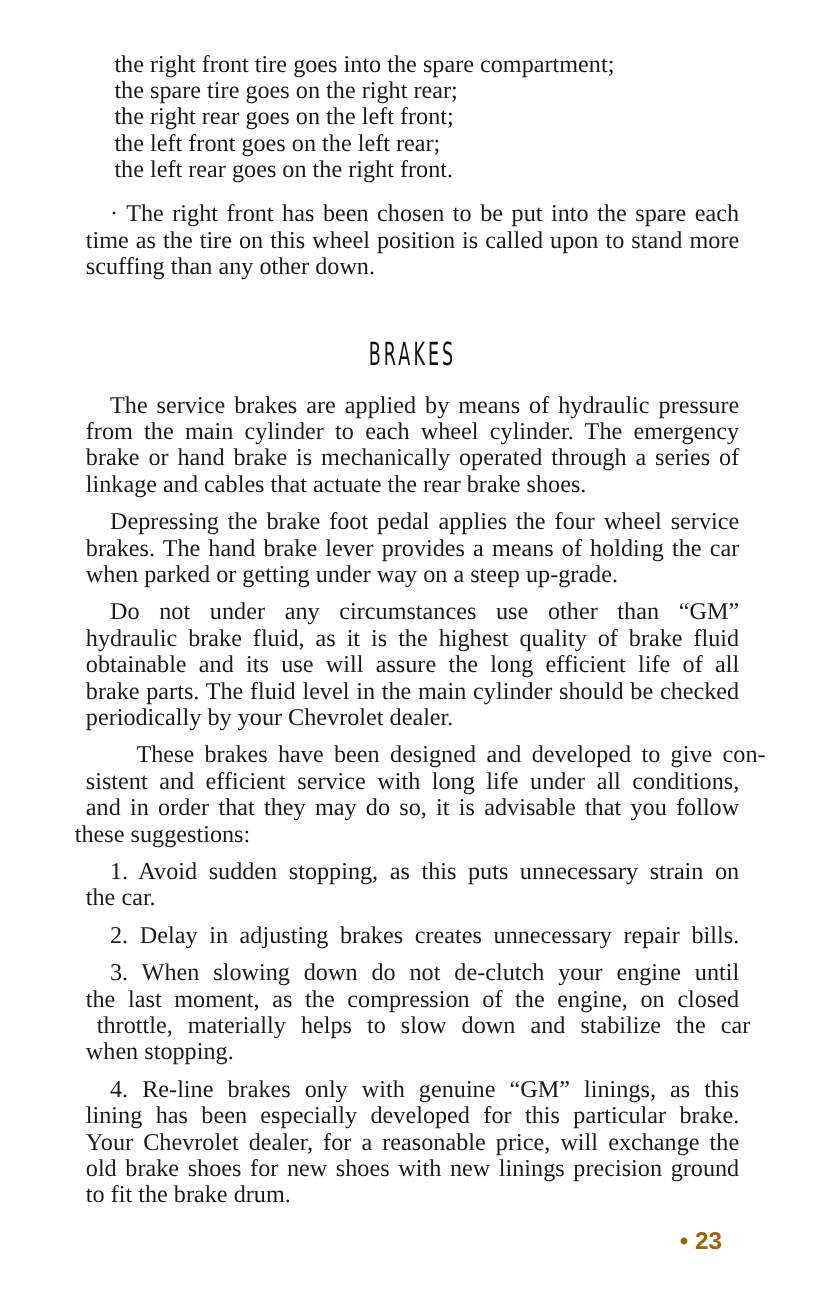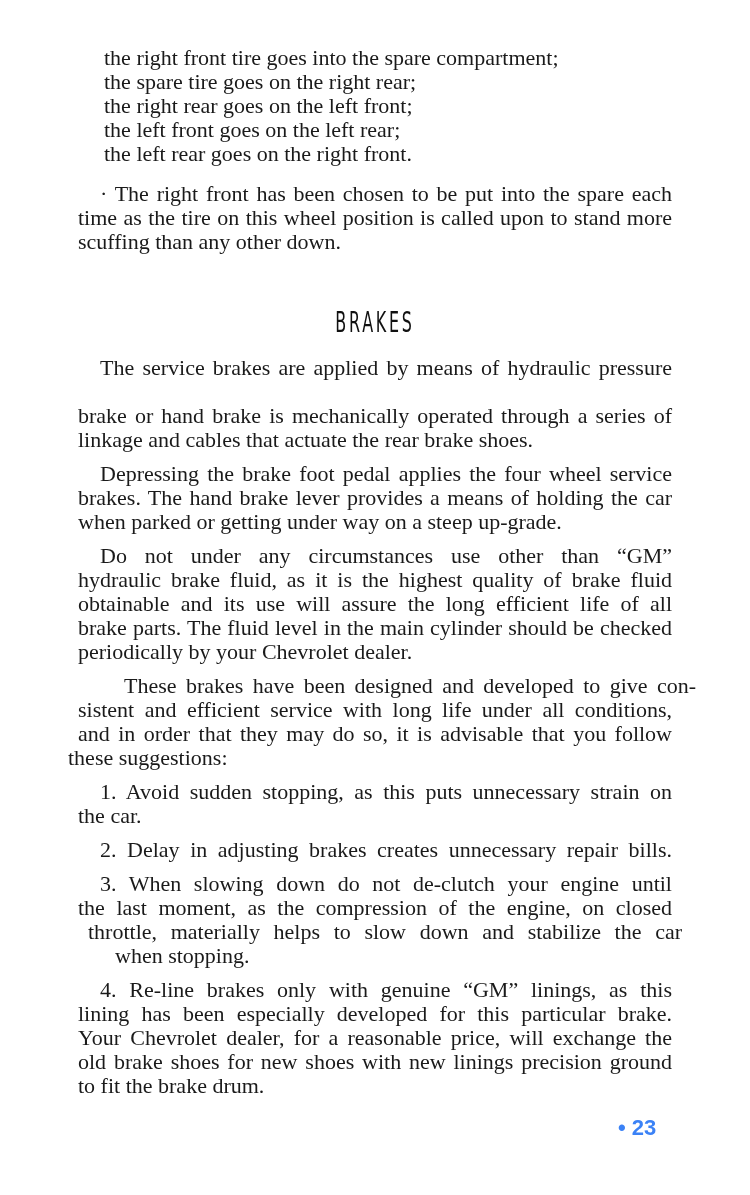--- a/index.html
+++ b/index.html
@@ -18,41 +18,42 @@
       position: absolute; left: 0; width: 750px; top: 305px;
       text-align: center;
       font-family: "DejaVu Sans", sans-serif;
       font-size: 29px; letter-spacing: 5px;
       transform: scaleX(0.55); transform-origin: center;
       font-weight: normal; color: #111;
     }
     .pageno {
       position: absolute; left: 618px; top: 1115px;
       font-family: "Liberation Sans", "DejaVu Sans", sans-serif;
-      font-weight: bold; font-size: 22px; color: #3b82f6;
+      font-weight: bold; font-size: 22px; color: #a16207;
     }
   </style>
 </head>
 <body>
 
 <div class="page">
 
   <div class="line" style="left:104px; top:46px;">the right front tire goes into the spare compartment;</div>
   <div class="line" style="left:104px; top:70px;">the spare tire goes on the right rear;</div>
   <div class="line" style="left:104px; top:94px;">the right rear goes on the left front;</div>
   <div class="line" style="left:104px; top:118px;">the left front goes on the left rear;</div>
   <div class="line" style="left:104px; top:142px;">the left rear goes on the right front.</div>
 
   <div class="line just" style="left:100px; width:572px; top:182px;">· The right front has been chosen to be put into the spare each</div>
   <div class="line just" style="left:78px; width:594px; top:206px;">time as the tire on this wheel position is called upon to stand more</div>
   <div class="line" style="left:78px; top:230px;">scuffing than any other down.</div>
 
   <div class="heading">BRAKES</div>
 
   <div class="line just" style="left:100px; width:572px; top:356px;">The service brakes are applied by means of hydraulic pressure</div>
+  <div class="line just" style="left:78px; width:594px; top:380px;">from the main cylinder to each wheel cylinder. The emergency</div>
   <div class="line just" style="left:78px; width:594px; top:404px;">brake or hand brake is mechanically operated through a series of</div>
   <div class="line" style="left:78px; top:428px;">linkage and cables that actuate the rear brake shoes.</div>
 
   <div class="line just" style="left:100px; width:572px; top:462px;">Depressing the brake foot pedal applies the four wheel service</div>
   <div class="line just" style="left:78px; width:594px; top:486px;">brakes. The hand brake lever provides a means of holding the car</div>
   <div class="line" style="left:78px; top:510px;">when parked or getting under way on a steep up-grade.</div>
 
   <div class="line just" style="left:100px; width:572px; top:544px;">Do not under any circumstances use other than “GM”</div>
   <div class="line just" style="left:78px; width:594px; top:568px;">hydraulic brake fluid, as it is the highest quality of brake fluid</div>
   <div class="line just" style="left:78px; width:594px; top:592px;">obtainable and its use will assure the long efficient life of all</div>
@@ -65,21 +66,21 @@
   <div class="line" style="left:68px; top:746px;">these suggestions:</div>
 
   <div class="line just" style="left:100px; width:572px; top:780px;">1. Avoid sudden stopping, as this puts unnecessary strain on</div>
   <div class="line" style="left:78px; top:804px;">the car.</div>
 
   <div class="line just" style="left:100px; width:572px; top:838px;">2. Delay in adjusting brakes creates unnecessary repair bills.</div>
 
   <div class="line just" style="left:100px; width:572px; top:872px;">3. When slowing down do not de-clutch your engine until</div>
   <div class="line just" style="left:78px; width:594px; top:896px;">the last moment, as the compression of the engine, on closed</div>
   <div class="line just" style="left:88px; width:594px; top:920px;">throttle, materially helps to slow down and stabilize the car</div>
-  <div class="line" style="left:78px; top:944px;margin-left:37px;">when stopping.</div>
+  <div class="line" style="left:78px; top:944px;">when stopping.</div>
 
   <div class="line just" style="left:100px; width:572px; top:978px;">4. Re-line brakes only with genuine “GM” linings, as this</div>
   <div class="line just" style="left:78px; width:594px; top:1002px;">lining has been especially developed for this particular brake.</div>
   <div class="line just" style="left:78px; width:594px; top:1026px;">Your Chevrolet dealer, for a reasonable price, will exchange the</div>
   <div class="line just" style="left:78px; width:594px; top:1050px;">old brake shoes for new shoes with new linings precision ground</div>
   <div class="line" style="left:78px; top:1074px;">to fit the brake drum.</div>
 
   <div class="pageno">• 23</div>
 </div>
 

